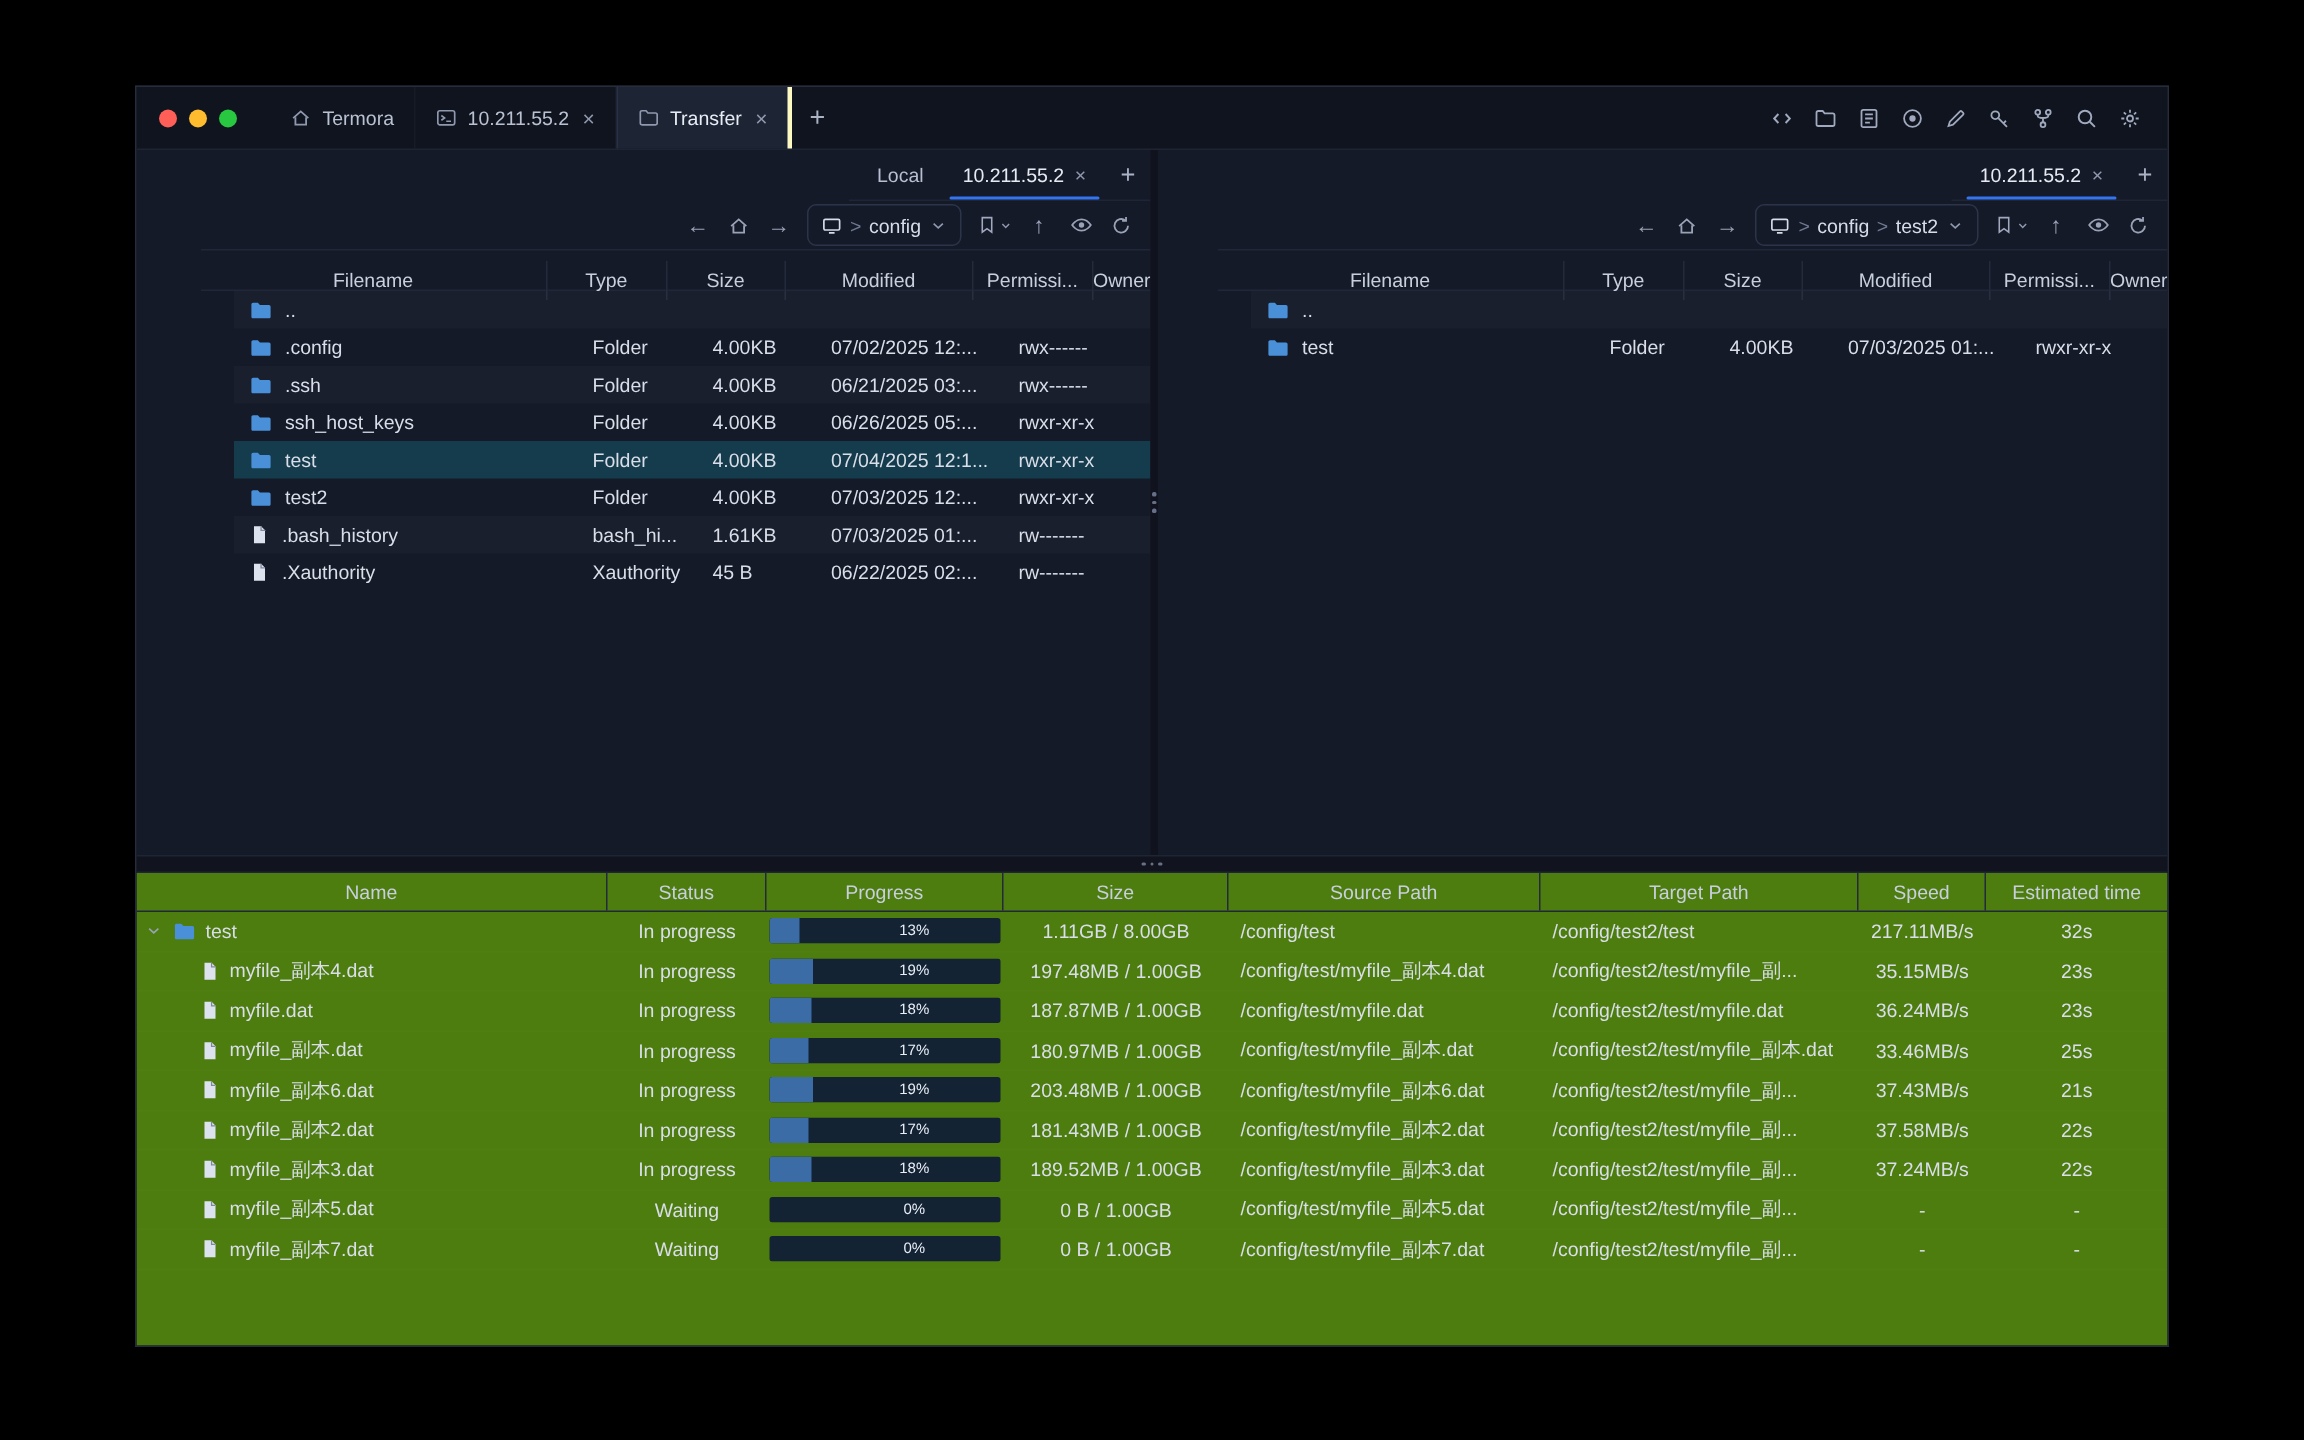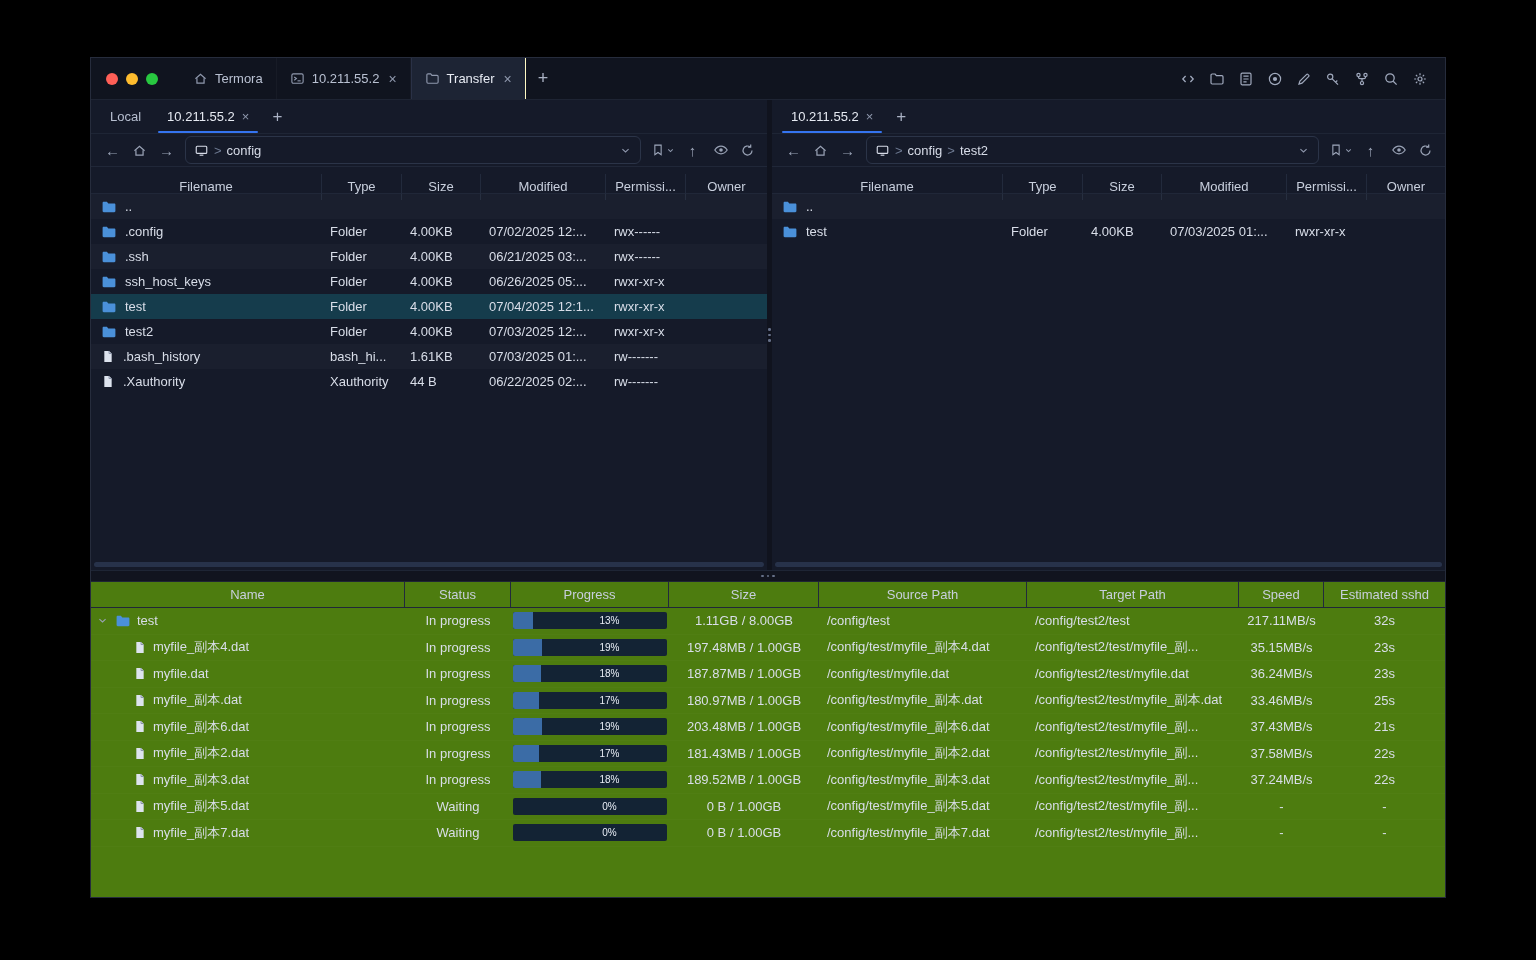--- a/index.html
+++ b/index.html
@@ -11,29 +11,29 @@
   
   .titlebar{height:41px;flex:0 0 41px;background:#10141f;border-bottom:1px solid #1e2433;
     display:flex;align-items:stretch;}
   .lights{display:flex;align-items:center;gap:8px;padding:0 16px 0 15px;}
   .light{width:12px;height:12px;border-radius:50%;display:inline-block;}
   .light.red{background:#ff5f57}.light.yellow{background:#febc2e}.light.green{background:#28c840}
   .app-tabs{display:flex;align-items:stretch;margin-left:6px;}
   .app-tab{display:flex;align-items:center;gap:7px;padding:0 13px;font-size:13px;color:#b9c1d2;
     border-right:1px solid rgba(255,255,255,.03);cursor:default;}
   .app-tab .icon{color:#8f98ad;display:grid;place-items:center;}
-  .app-tab.active{background:#1d2434;color:#e8ecf4;border-left:1px solid #2a3146;border-right:1px solid #fef9c3;text-align:right;}
+  .app-tab.active{background:#1d2434;color:#e8ecf4;border-left:1px solid #2a3146;border-right:3px solid #fef9c3;text-align:right;}
   .app-tab .x{color:#8f98ad;font-size:14px;line-height:1;margin-left:2px;}
   .tab-add{background:none;border:none;color:#aab2c4;font-size:18px;padding:0 12px;cursor:default;}
   .tb-spacer{flex:1;}
   .tb-icons{display:flex;align-items:center;gap:2px;padding-right:12px;color:#a0a9bd;}
   .tb-btn{width:27px;height:27px;display:grid;place-items:center;background:none;border:none;color:#a0a9bd;border-radius:4px;}
   
   .fm-row{flex:1 1 auto;min-height:0;display:flex;}
-  .fm-panel{background:#151a29;display:flex;flex-direction:column;min-width:0;}
+  .fm-panel{background:#151a29;display:flex;flex-direction:column;min-width:0;align-items:flex-end;}
   .fm-panel.left{width:676px;flex:0 0 676px;}
   .fm-panel.right{flex:1 1 auto;}
   .vsplit{flex:0 0 5px;background:#10131e;display:flex;flex-direction:column;align-items:center;justify-content:center;gap:3px;}
   .vsplit i,.hsplit i{width:2.5px;height:2.5px;border-radius:50%;background:#667089;display:block;}
   .p-tabs{height:33px;flex:0 0 33px;display:flex;align-items:stretch;padding-left:6px;border-bottom:1px solid #1e2535;}
   .p-tab{display:flex;align-items:center;gap:6px;padding:0 13px;font-size:13px;color:#b7bfd0;position:relative;}
   .p-tab.active{color:#e6eaf2;}
   .p-tab.active::after{content:"";position:absolute;left:4px;right:4px;bottom:0;height:2.5px;background:var(--accent,#3574f0);border-radius:2px;}
   .p-tab .x{color:#8f98ad;font-size:13px;margin-left:1px;}
   .p-add{align-self:center;background:none;border:none;color:#aab2c4;font-size:17px;padding:0 10px;}
@@ -388,21 +388,21 @@
               <div class="f-cell name">
                 <span class="icon">
                   <svg viewBox="0 0 16 16" width="14" height="15">
                     <path d="M3.8 1.6h5.4l3 3v9.8H3.8z" fill="#dde3ee"></path>
                     <path d="M9.2 1.6v3h3" fill="none" stroke="#7e889e" stroke-width="1"></path>
                   </svg>
                 </span>
                 <span class="lbl">.Xauthority</span>
               </div>
               <div class="f-cell">Xauthority</div>
-              <div class="f-cell">44 B</div>
+              <div class="f-cell">45 B</div>
               <div class="f-cell">06/22/2025 02:...</div>
               <div class="f-cell">rw-------</div>
               <div class="f-cell"></div>
             </div>
           </div>
           <div class="hscroll"></div>
         </section>
       <div class="vsplit">
           <i></i>
           <i></i>
@@ -526,21 +526,21 @@
 
     <section class="transfers" id="transfersHost">
         <div class="t-head">
           <div class="t-hcell">Name</div>
           <div class="t-hcell">Status</div>
           <div class="t-hcell">Progress</div>
           <div class="t-hcell">Size</div>
           <div class="t-hcell">Source Path</div>
           <div class="t-hcell">Target Path</div>
           <div class="t-hcell">Speed</div>
-          <div class="t-hcell">Estimated sshd</div>
+          <div class="t-hcell">Estimated time</div>
         </div>
         <div class="t-body">
           <div class="t-row">
             <div class="t-cell name">
               <span class="expander">
                 <svg viewBox="0 0 16 16" width="13" height="13">
                   <path d="m4.2 6.2 3.8 3.6 3.8-3.6" fill="none" stroke="currentColor" stroke-width="1.3"></path>
                 </svg>
               </span>
               <span class="icon">

